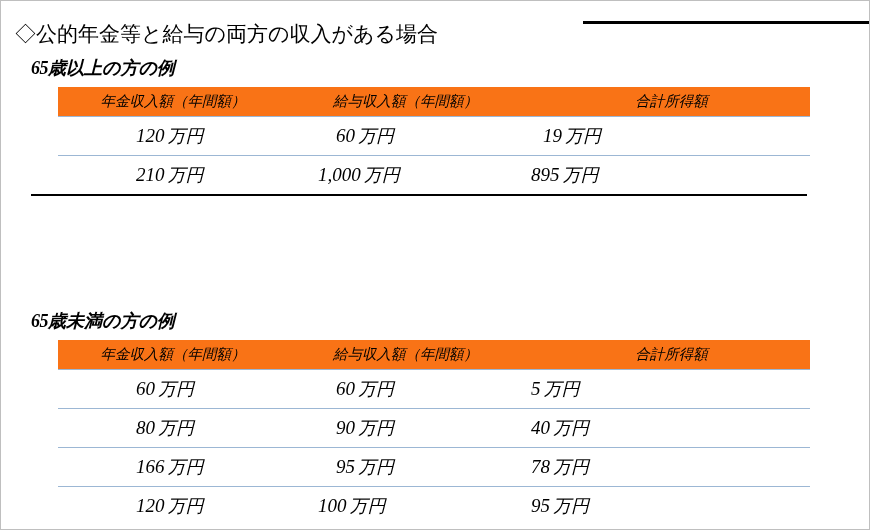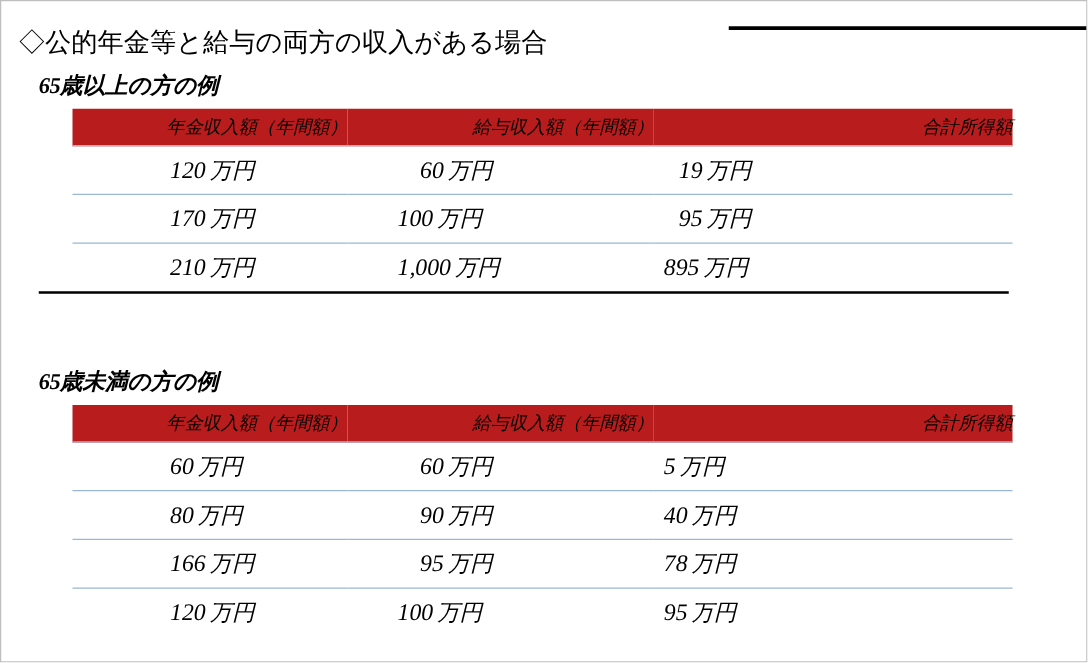--- a/index.html
+++ b/index.html
@@ -41,21 +41,21 @@
     border-top: 3px solid #000000;
   }
   
   .section {
     position: absolute;
     left: 0;
     width: 870px;
     font-style: italic;
   }
   .section-1 { top: 55px; }
-  .section-2 { top: 292px; }
+  .section-2 { top: 308px; }
 
   .section-title {
     margin-left: 30px;
     font-size: 18px;
     font-weight: bold;
     line-height: 24px;
     white-space: nowrap;
     font-family: "Liberation Serif", serif;
   }
   .section-title .num {
@@ -64,24 +64,24 @@
     letter-spacing: -0.5px;
   }
   table.data-table {
     margin-left: 57px;
     margin-top: 7px;
     border-collapse: collapse;
     width: 722px;
     table-layout: fixed;
   }
   table.data-table th {
-    background: #b91c1c;
+    background: #f97316;
     font-size: 14.5px;
     font-weight: normal;
-    text-align: right;
+    text-align: center;
     padding: 4px 0 5px 10px;
     border: none;
     height: 20px;
     font-family: "Liberation Serif", serif;
   }
   table.data-table th.c0 { width: 210px; }
   table.data-table th.c1 { width: 235px; }
   table.data-table th.c2 { width: 277px; }
 
   table.data-table td {
@@ -147,31 +147,20 @@
             </td>
         <td class="c1">
               <span class="cell-val"><span>60</span><span class="unit">万円</span></span>
             </td>
         <td class="c2">
               <span class="cell-val"><span>19</span><span class="unit">万円</span></span>
             </td>
       </tr>
       <tr>
         <td class="c0">
-              <span class="cell-val"><span>170</span><span class="unit">万円</span></span>
-            </td>
-        <td class="c1 wide">
-              <span class="cell-val"><span>100</span><span class="unit">万円</span></span>
-            </td>
-        <td class="c2">
-              <span class="cell-val"><span>95</span><span class="unit">万円</span></span>
-            </td>
-      </tr>
-      <tr>
-        <td class="c0">
               <span class="cell-val"><span>210</span><span class="unit">万円</span></span>
             </td>
         <td class="c1 wide">
               <span class="cell-val"><span>1,000</span><span class="unit">万円</span></span>
             </td>
         <td class="c2 wide">
               <span class="cell-val"><span>895</span><span class="unit">万円</span></span>
             </td>
       </tr>
     </tbody>

